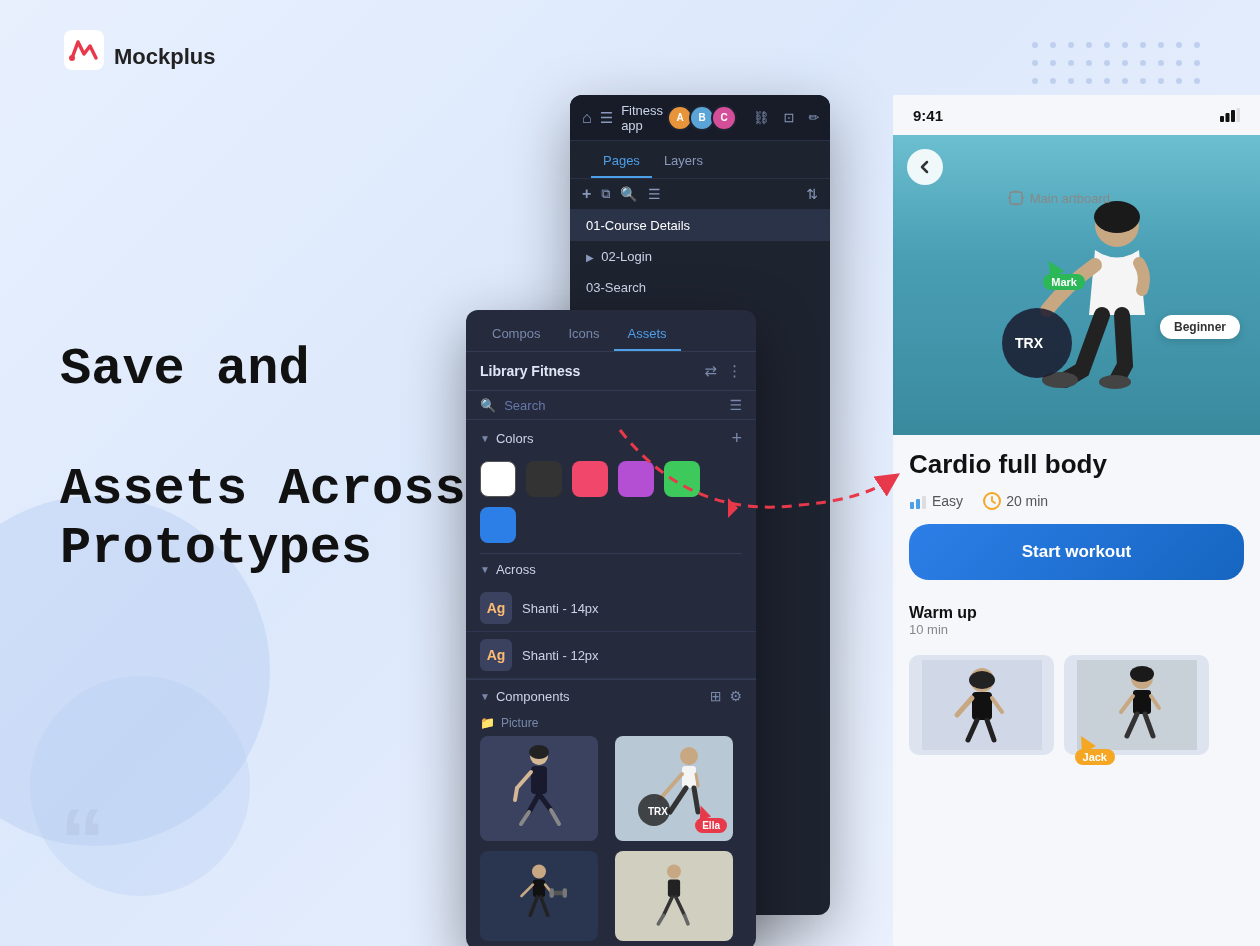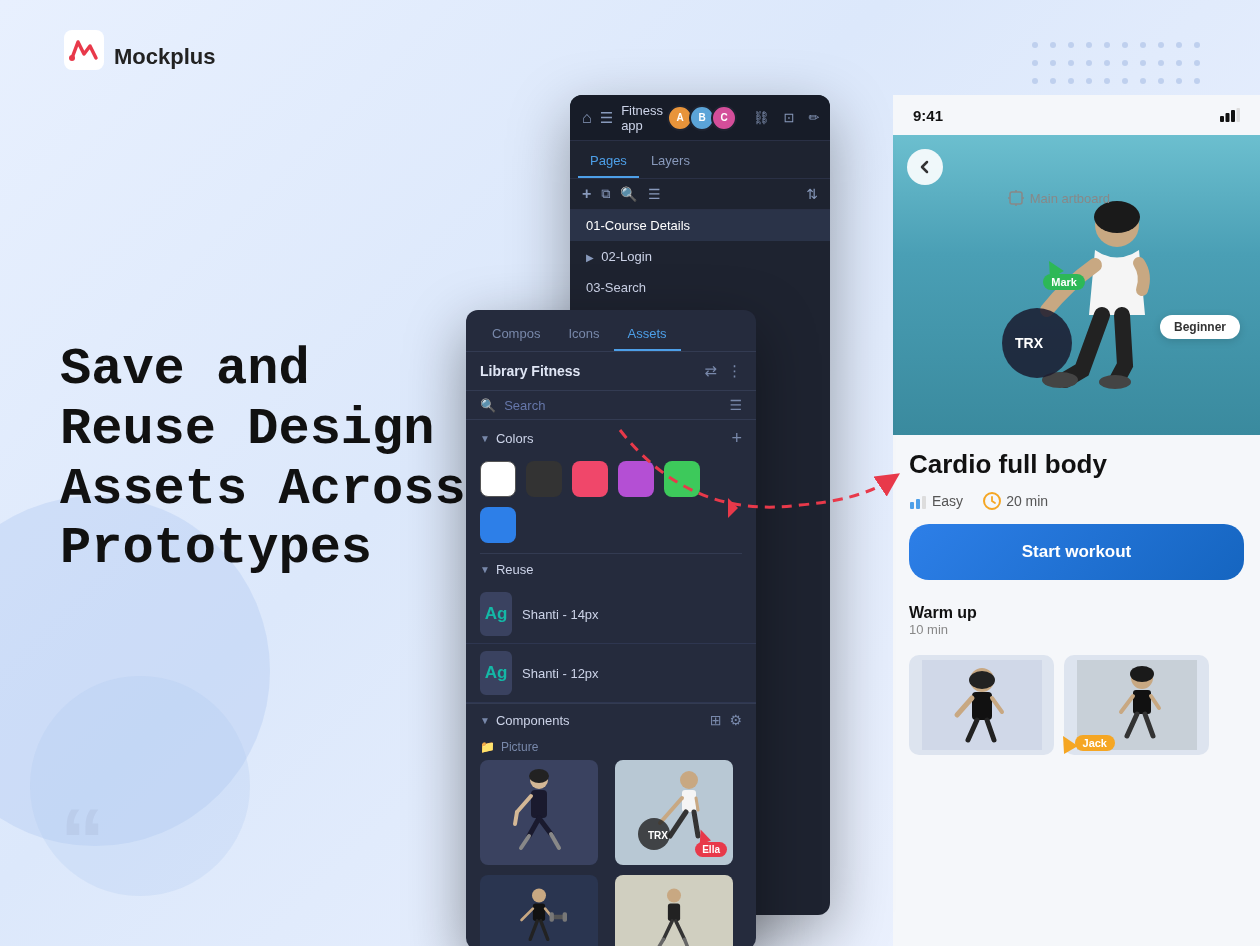--- a/index.html
+++ b/index.html
@@ -118,21 +118,21 @@
       font-weight: 700;
       color: white;
     }
     .av1 { background: #e8943a; }
     .av2 { background: #5ba4d8; }
     .av3 { background: #d44e9a; }
 
     
     .pages-tabs {
       display: flex;
-      padding: 0 8px;
+      padding: 0 21px;
       border-bottom: 1px solid #2a3045;
       height: 38px;
       align-items: flex-end;
     }
     .pages-tab {
       font-size: 13px;
       padding: 8px 12px;
       color: #8899bb;
       cursor: pointer;
       border-bottom: 2px solid transparent;
@@ -272,29 +272,29 @@
     .text-item {
       display: flex;
       align-items: center;
       gap: 10px;
       padding: 7px 14px;
       border-bottom: 1px solid #2e3650;
       cursor: pointer;
     }
     .text-thumb {
       width: 32px;
-      height: 44px;
+      height: 32px;
       border-radius: 6px;
       background: #3a4260;
       display: flex;
       align-items: center;
       justify-content: center;
-      font-size: 17px;
+      font-size: 14px;
       font-weight: 700;
-      color: #14b8a6;
+      color: #fdba74;
     }
     .text-label {
       font-size: 13px;
       color: #ccd3e8;
     }
 
     
     .components-header {
       display: flex;
       align-items: center;
@@ -557,21 +557,21 @@
       border-radius: 8px;
     }
 
     
     .jack-cursor {
       position: absolute;
       top: 735px;
       right: 145px;
       z-index: 30;
       display: flex;
-      flex-direction: row;
+      flex-direction: column;
       align-items: flex-start;
     }
     .jack-cursor .cursor-pointer {
       border-bottom-color: #f5a623;
     }
     .jack-cursor .cursor-label {
       background: #f5a623;
     }
 
     
@@ -626,21 +626,21 @@
     <rect width="40" height="40" rx="8" fill="white"></rect>
     <path d="M8 28 L14 12 L20 24 L26 16 L32 28" stroke="#e8394a" stroke-width="3.5" stroke-linecap="round" stroke-linejoin="round" fill="none"></path>
     <circle cx="8" cy="28" r="3" fill="#e8394a"></circle>
   </svg>
   <span class="logo-text">Mockplus</span>
 </div>
 
 <div class="hero-text">
   <h1 class="hero-title">
     <span>Save and</span><br>
-    <span>Reuse Design</span><br>
+    <br>
     <span>Assets Across</span><br>
     <span>Prototypes</span>
   </h1>
 </div>
 
 <div class="quote-marks">“</div>
 
 <svg style="position:absolute;top:35px;right:15px;width:220px;height:80px;" viewBox="0 0 220 80">
 
   <circle cx="10" cy="10" r="3" fill="#b0c4e8" opacity="0.7"></circle>
@@ -766,21 +766,21 @@
     <div class="color-swatch" style="background:#b44fd4;"></div>
     <div class="color-swatch" style="background:#3dc95b;"></div>
     <div class="color-swatch" style="background:#2d7fe8;"></div>
   </div>
 
   <div class="divider-line"></div>
 
   <div class="assets-section-header">
     <span class="assets-section-label">
       <span class="section-arrow">▼</span>
-      <span>Reuse</span>
+      <span>Across</span>
     </span>
   </div>
   <div class="text-item">
     <div class="text-thumb">
       <span>Ag</span>
     </div>
     <span class="text-label">Shanti - 14px</span>
   </div>
   <div class="text-item">
     <div class="text-thumb">

